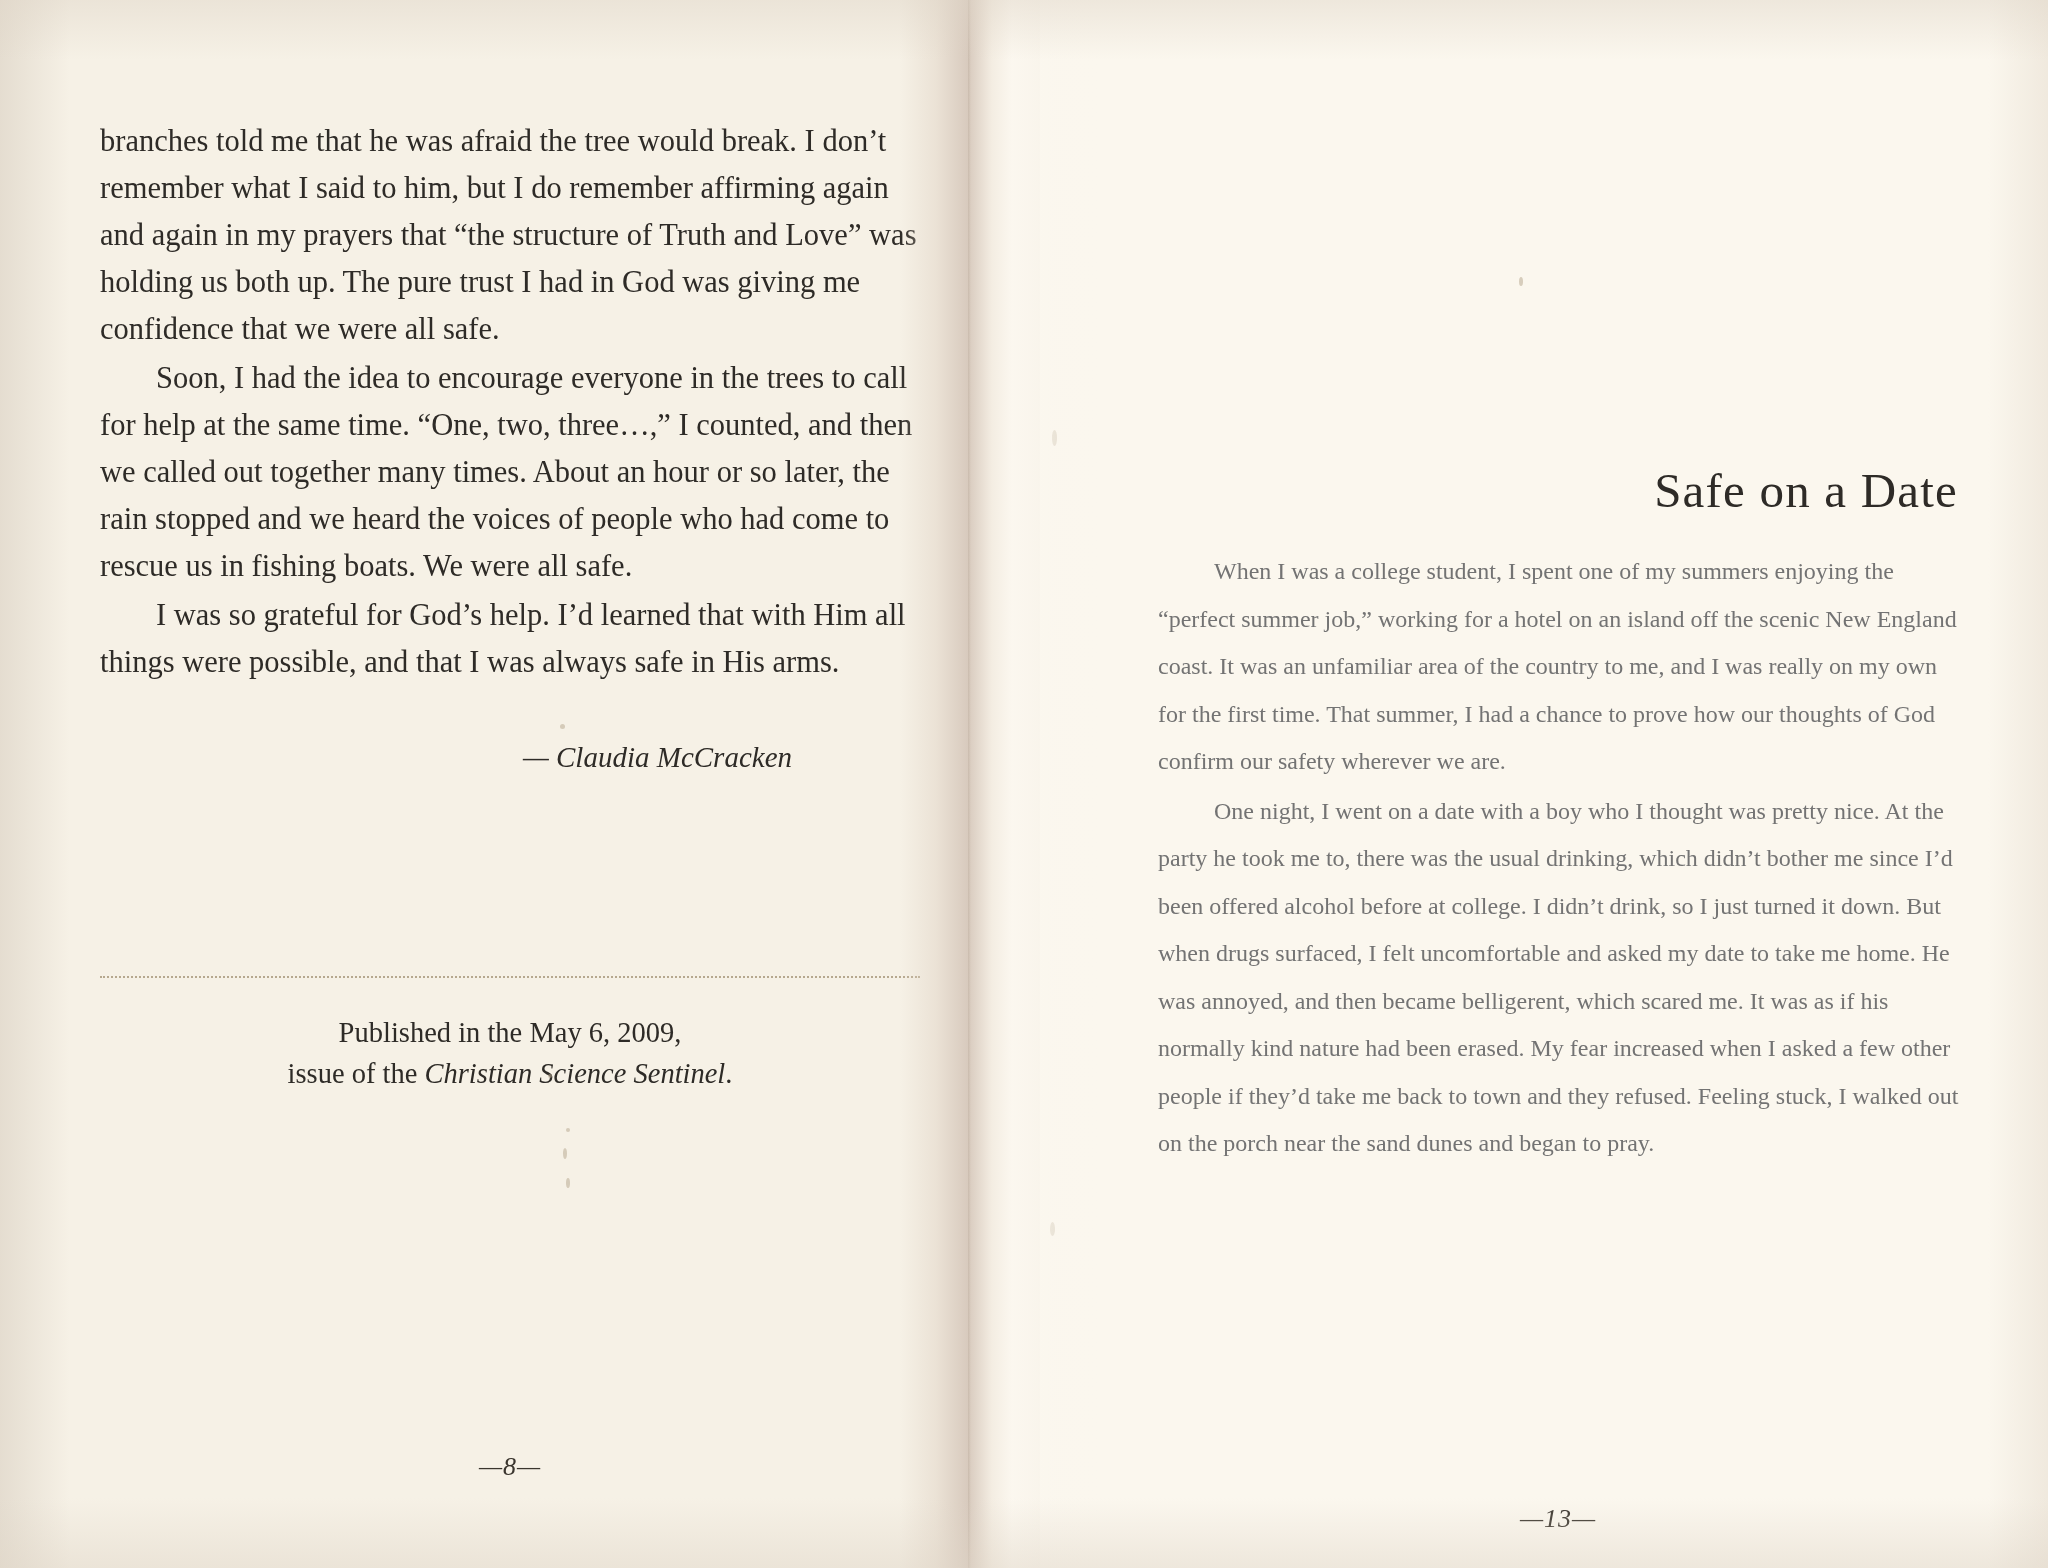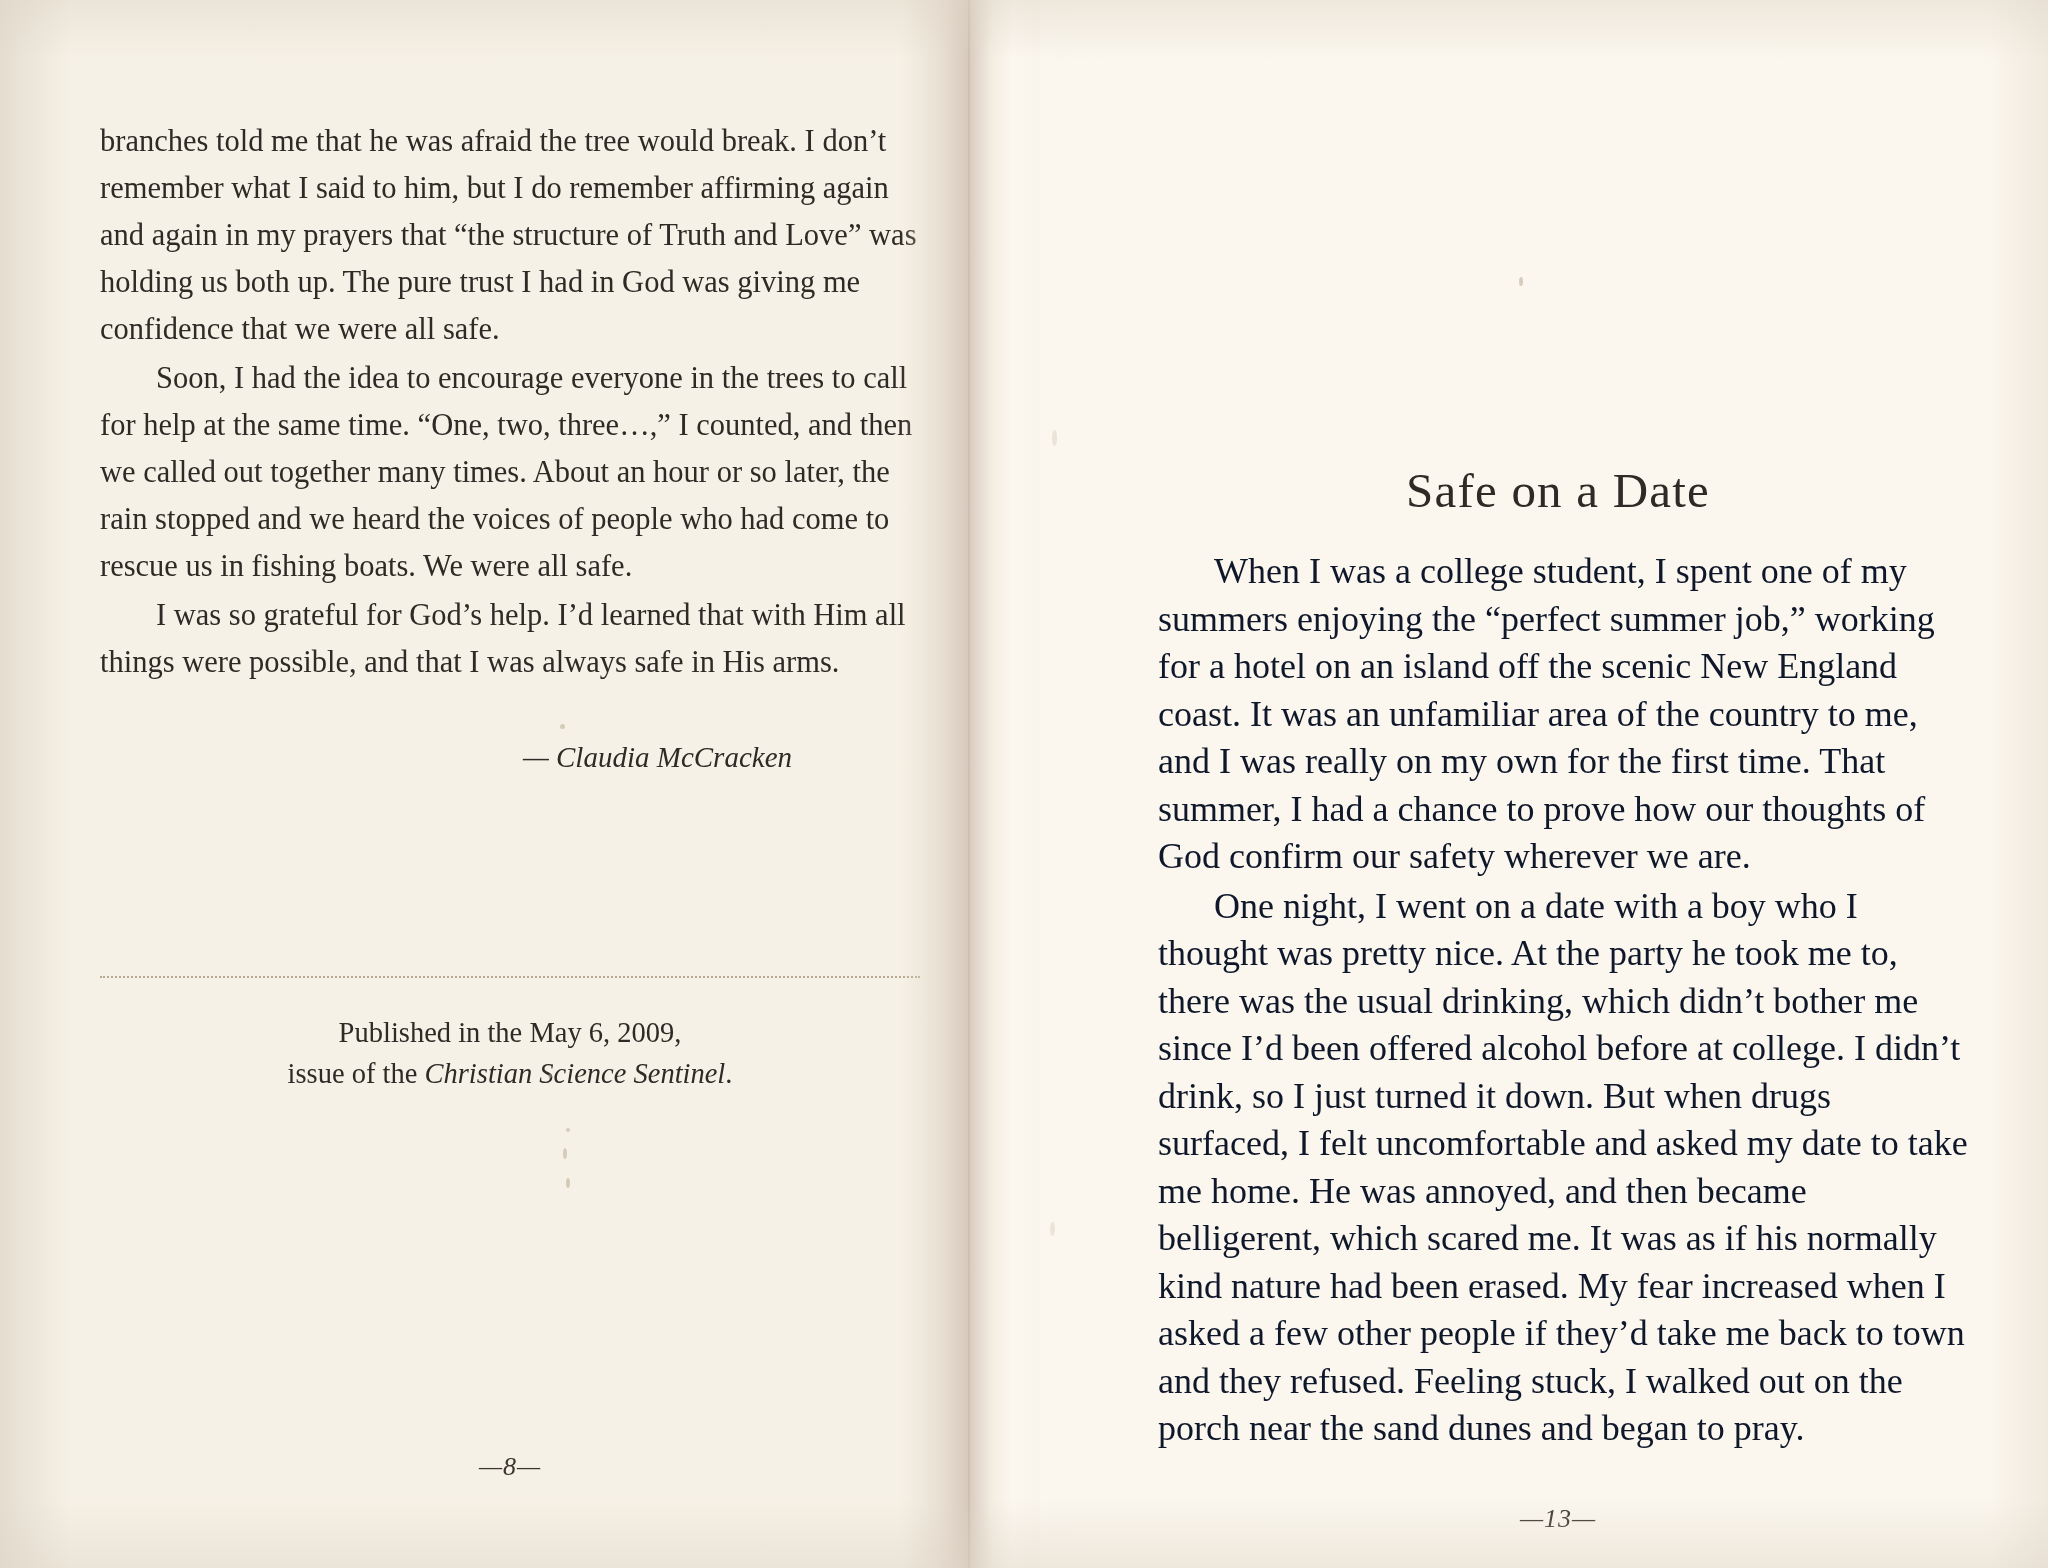--- a/index.html
+++ b/index.html
@@ -132,34 +132,34 @@
     color: #2e2b27;
   }
   .publication .italic {
     font-style: italic;
   }
   .chapter-title {
     position: absolute;
     left: 1158px;
     top: 462px;
     width: 800px;
-    text-align: center;
+    text-align: right;
     font-size: 49px;
     letter-spacing: 1.2px;
     color: #2e2b27;
     font-weight: normal;
     margin: 0;
   }
   .right-body {
     position: absolute;
     left: 1158px;
     top: 548px;
     width: 812px;
-    color: #0f172a;
-    font-size: 36px;
+    color: #737373;
+    font-size: 24px;
     line-height: 47.5px;
   }
   .folio {
     position: absolute;
     font-size: 26px;
     font-style: italic;
     color: #3a352e;
     letter-spacing: 1px;
   }
   .folio-left {

